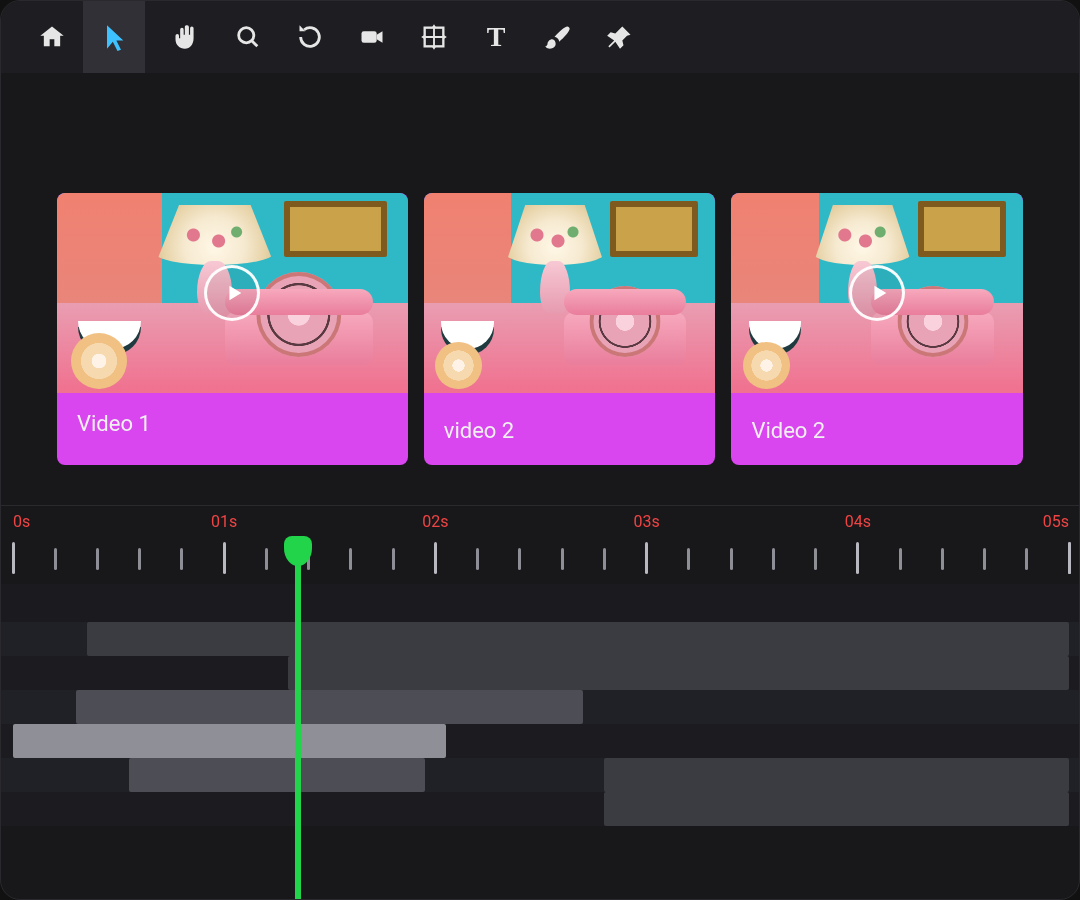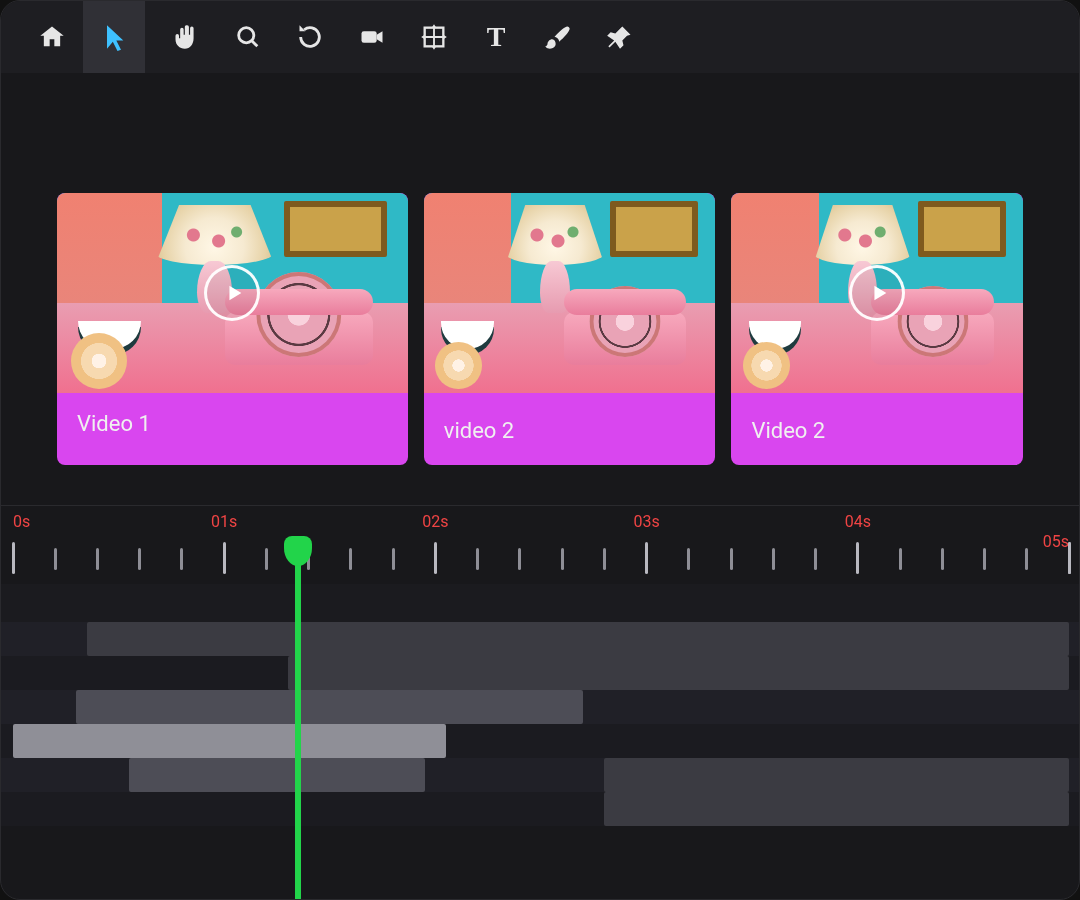--- a/index.html
+++ b/index.html
@@ -345,21 +345,21 @@
   </div>
 
   <div class="timeline">
     <div class="time-ruler">
       <div class="time-labels" id="time-labels">
           <span style="left: 12px; transform: translateX(0px);">0s</span>
           <span style="left: 223.2px;">01s</span>
           <span style="left: 434.4px;">02s</span>
           <span style="left: 645.6px;">03s</span>
           <span style="left: 856.8px;">04s</span>
-          <span style="left: 1068px; transform: translateX(-100%); margin-top: 20px;">05s</span>
+          <span style="left: 1068px; transform: translateX(-100%);">05s</span>
         </div>
       <div class="ticks" id="ticks">
           <div class="tick major" style="left: 10.5px;"></div>
           <div class="tick" style="left: 52.74px;"></div>
           <div class="tick" style="left: 94.98px;"></div>
           <div class="tick" style="left: 137.22px;"></div>
           <div class="tick" style="left: 179.46px;"></div>
           <div class="tick major" style="left: 221.7px;"></div>
           <div class="tick" style="left: 263.94px;"></div>
           <div class="tick" style="left: 306.18px;"></div>

